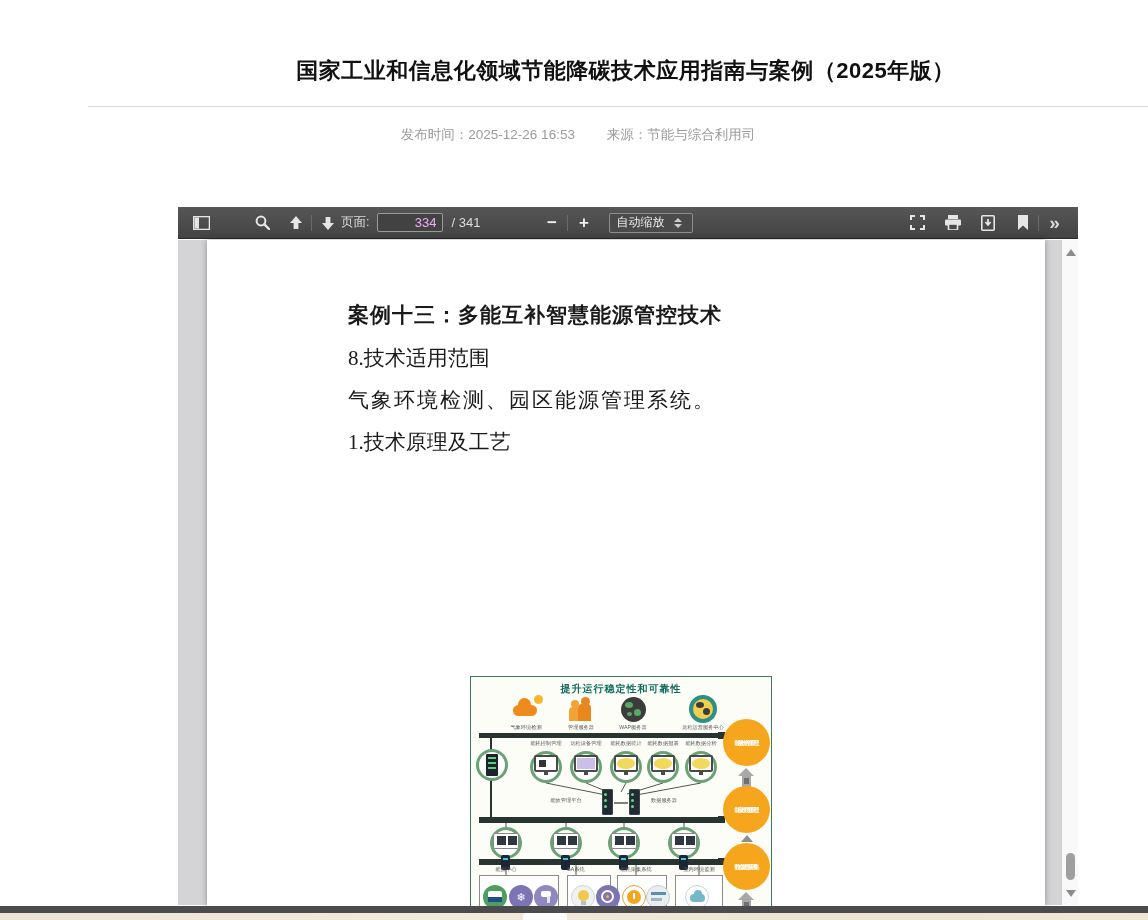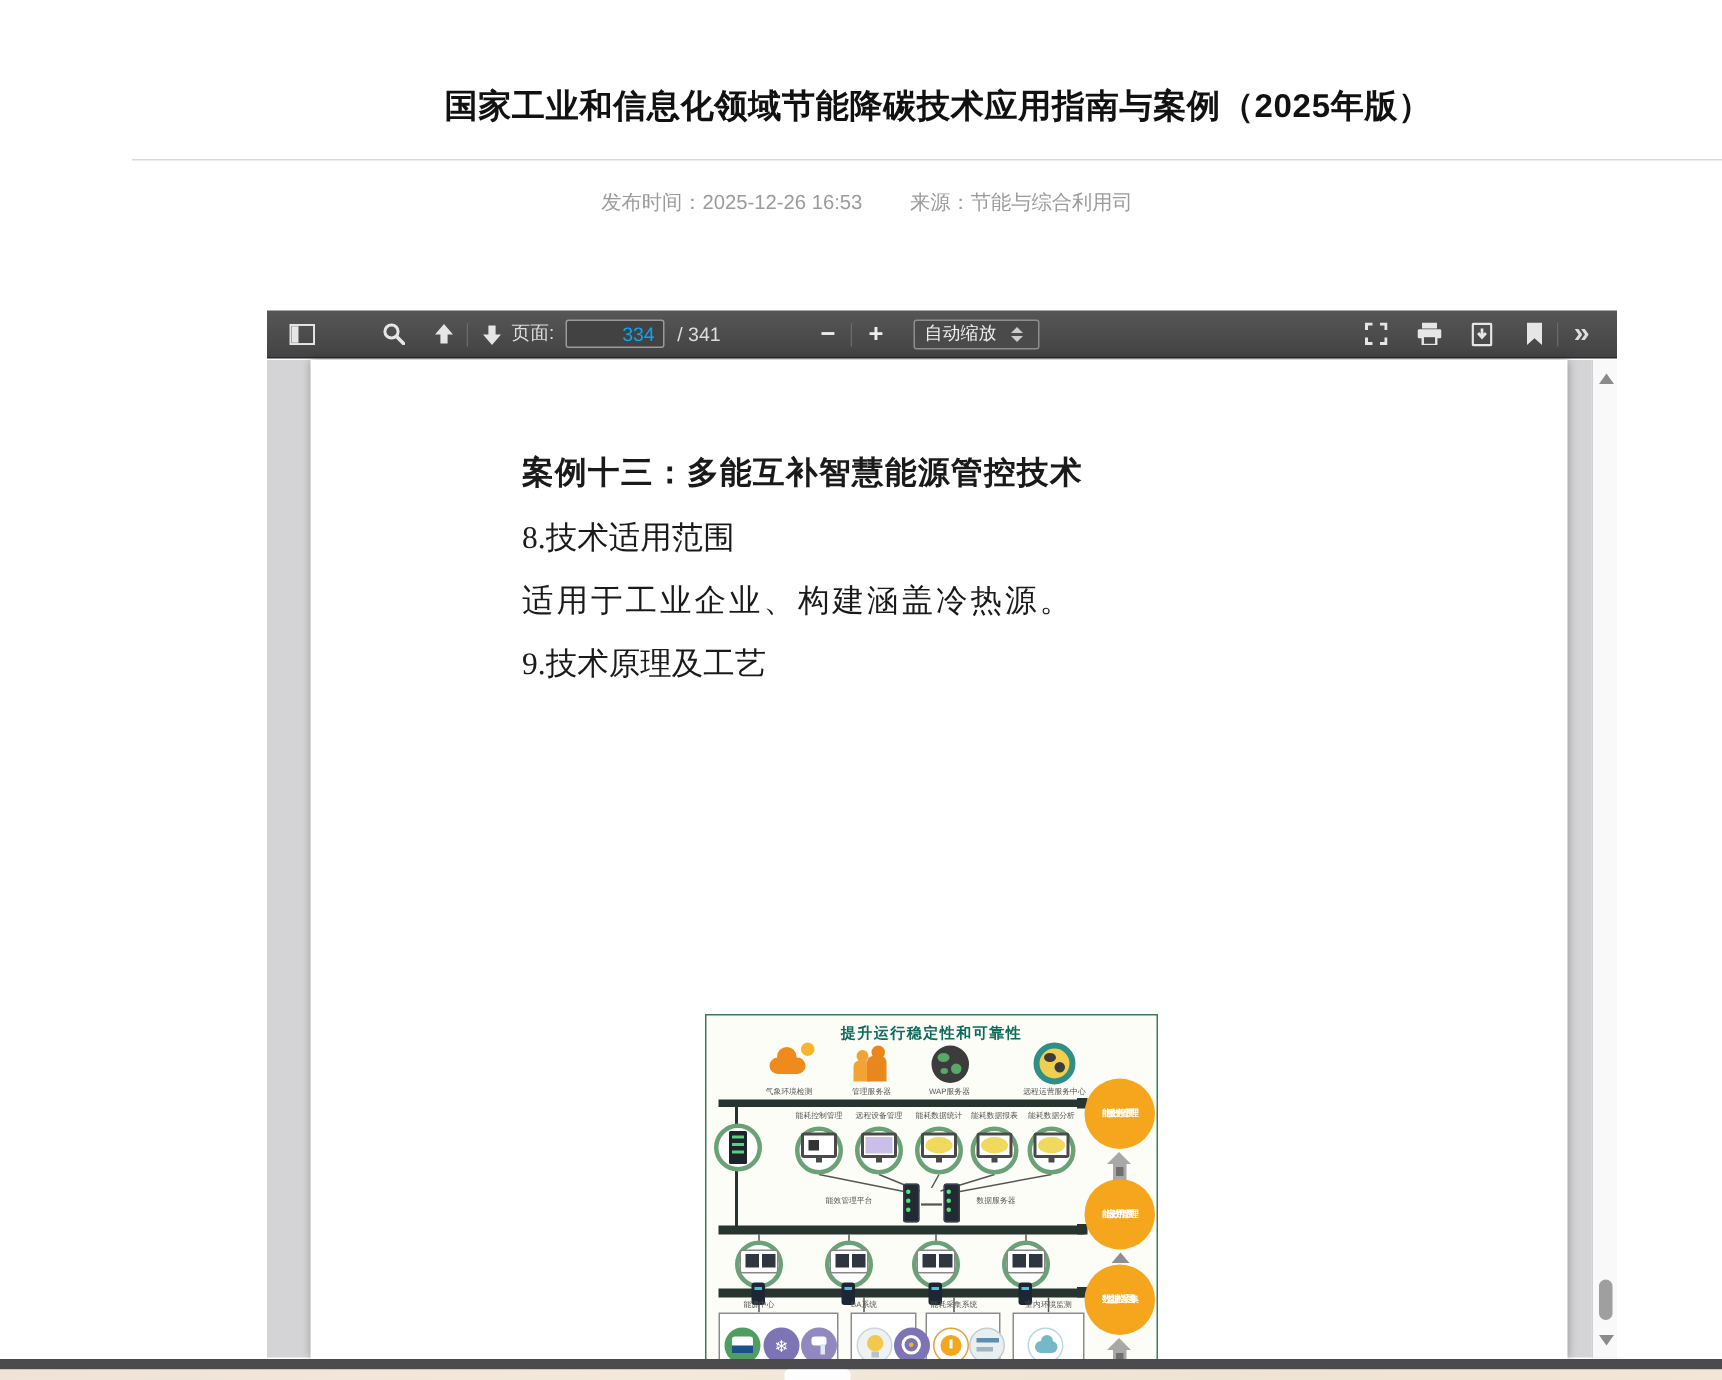--- a/index.html
+++ b/index.html
@@ -17,21 +17,21 @@
   
   .viewer { position:absolute; left:178px; top:207px; width:900px; height:698px; }
   .toolbar { position:absolute; left:0; top:0; right:0; height:32px;
     background:linear-gradient(#565656,#434343); border-bottom:1px solid #2a2a2a;
     display:flex; align-items:center; padding:0 10px; color:#e6e6e6; }
   .tb-btn { width:27px; height:25px; display:flex; align-items:center; justify-content:center;
     border-radius:2px; cursor:pointer; flex:0 0 auto; }
   .tb-sep { width:1px; height:16px; background:#2e2e2e; border-right:1px solid #6b6b6b; margin:0 2px; flex:0 0 auto; }
   .tb-label { font-size:12.5px; color:#ddd; flex:0 0 auto; }
   .tb-input { width:66px; height:19px; margin-left:8px; background:#424242;
-    border:1px solid #9a9a9a; border-radius:2px; color:#0ea5e9; font-size:13px;
+    border:1px solid #9a9a9a; border-radius:2px; color:#f0abfc; font-size:13px;
     text-align:right; padding:0 6px; font-family:"Liberation Sans",sans-serif; flex:0 0 auto; }
   .tb-total { font-size:13px; color:#ddd; margin-left:8px; flex:0 0 auto; }
   .tb-glyph { font-size:17px; font-weight:bold; color:#eee; line-height:1; }
   .tb-select { margin-left:12px; height:20px; min-width:84px; border:1px solid #8d8d8d;
     border-radius:2px; display:flex; align-items:center; padding:0 6px; cursor:pointer;
     background:#4a4a4a; flex:0 0 auto; }
   .tb-select .val { font-size:12px; color:#eee; margin-right:10px; }
   .spin { display:flex; flex-direction:column; gap:2px; }
   .spin i { width:0; height:0; border-left:4px solid transparent; border-right:4px solid transparent; }
   .spin .u { border-bottom:4px solid #ccc; }
@@ -208,22 +208,22 @@
     <div class="tb-btn">
       <span class="chev">»</span>
     </div>
   </div>
 
   <div class="vbody">
     <div class="page-sheet">
 
       <div class="doc doc-h">案例十三：多能互补智慧能源管控技术</div>
       <div class="doc doc-l1">8.技术适用范围</div>
-      <div class="doc doc-l2">适用于工业企业、构建涵盖冷热源。</div>
-      <div class="doc doc-l3">9.技术原理及工艺</div>
+      <div class="doc doc-l2">气象环境检测、园区能源管理系统。</div>
+      <div class="doc doc-l3">1.技术原理及工艺</div>
 
       <div class="fig">
 
         <svg style="left:0;top:0" width="302" height="300" viewBox="0 0 302 300">
           <line x1="20" y1="58" x2="20" y2="143" stroke="#273430" stroke-width="2"></line>
           <line x1="75" y1="106" x2="140" y2="119" stroke="#555" stroke-width="1"></line>
           <line x1="115" y1="106" x2="142" y2="117" stroke="#555" stroke-width="1"></line>
           <line x1="155" y1="106" x2="150" y2="115" stroke="#555" stroke-width="1"></line>
           <line x1="192" y1="106" x2="156" y2="117" stroke="#555" stroke-width="1"></line>
           <line x1="230" y1="106" x2="160" y2="119" stroke="#555" stroke-width="1"></line>

